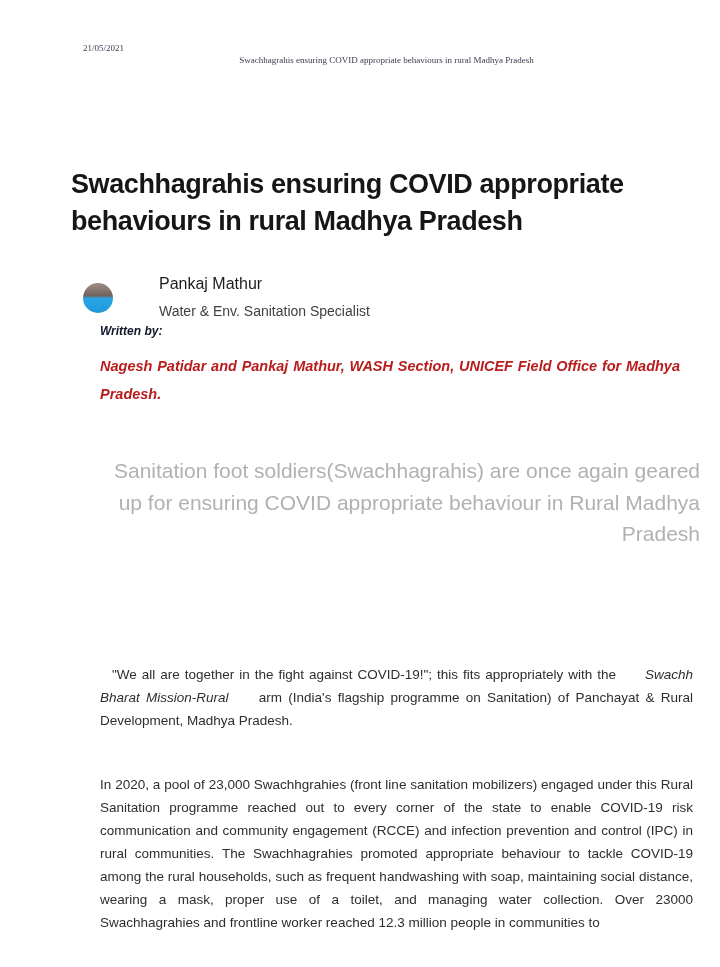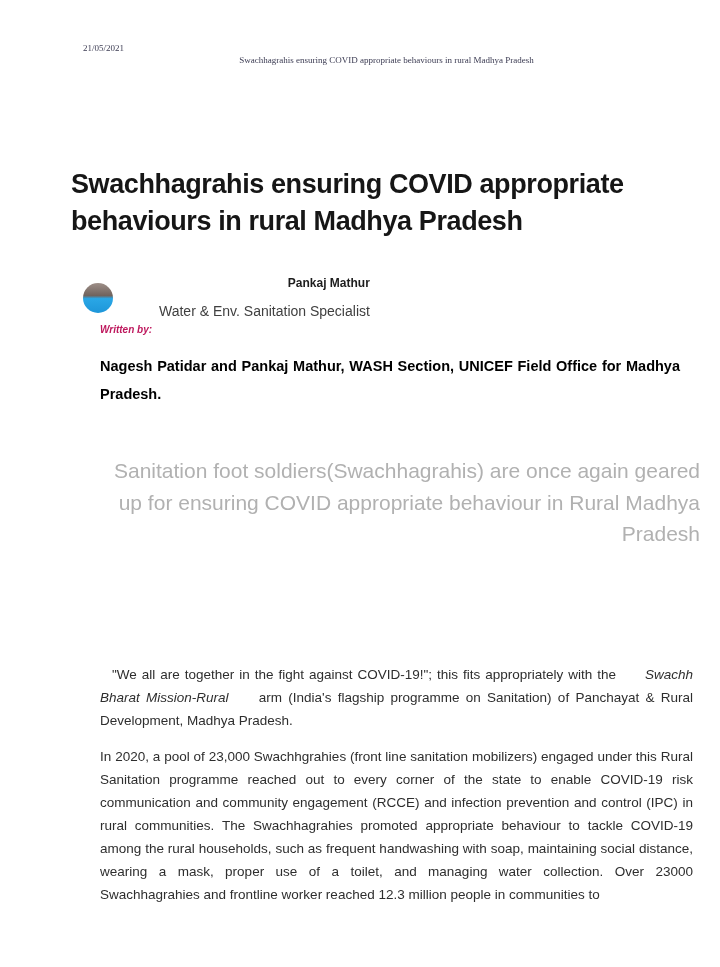--- a/index.html
+++ b/index.html
@@ -29,43 +29,43 @@
   
   .author-row {
     position:absolute; left:35px; top:216px;
     display:flex; align-items:center; gap:10px;
   }
   .avatar {
     width:30px; height:30px; border-radius:50%;
     background:linear-gradient(180deg,#9e8f88 0%,#70635d 42%,#2aa7e6 52%,#1e96d9 100%);
     flex:0 0 auto;
   }
-  .author-name { font-size:12px; font-weight:bold; color:#1d1d1d; line-height:15px;text-align:right; }
+  .author-name { font-size:16px; font-weight:normal; color:#1d1d1d; line-height:15px; }
   .author-role { font-size:14px; color:#3f3f3f; margin-top:2px; }
 
   
   .col { position:absolute; left:64px; width:593px; }
 
   .written-by {
-    top:288px; font-size:10px; font-weight:bold; font-style:italic; color:#be185d;
+    top:288px; font-size:12px; font-weight:bold; font-style:italic; color:#0f172a;
   }
   .byline {
-    top:316px; font-size:14.5px; font-weight:bold; 
-    line-height:28px; color:#000000; text-align:justify; width:580px;
+    top:316px; font-size:14.5px; font-weight:bold; font-style:italic;
+    line-height:28px; color:#b91c1c; text-align:justify; width:580px;
   }
 
   .subtitle-gray {
     top:419px; font-size:21px; line-height:31.5px; color:#b1b1b1; width:600px;text-align:right;
   }
 
   .para {
     font-size:13.5px; line-height:23px; color:#2e2e2e; text-align:justify;
   }
   .para-1 { top:627px; }
-  .para-2 { top:709px; }
+  .para-2 { top:737px; }
   .para .ital { font-style:italic; }
 </style>
 </head>
 <body>
 
 <div class="print-bar print-header">
   <span>21/05/2021</span>
   <span class="hdr-title">Swachhagrahis ensuring COVID appropriate behaviours in rural Madhya Pradesh</span>
 </div>
 

